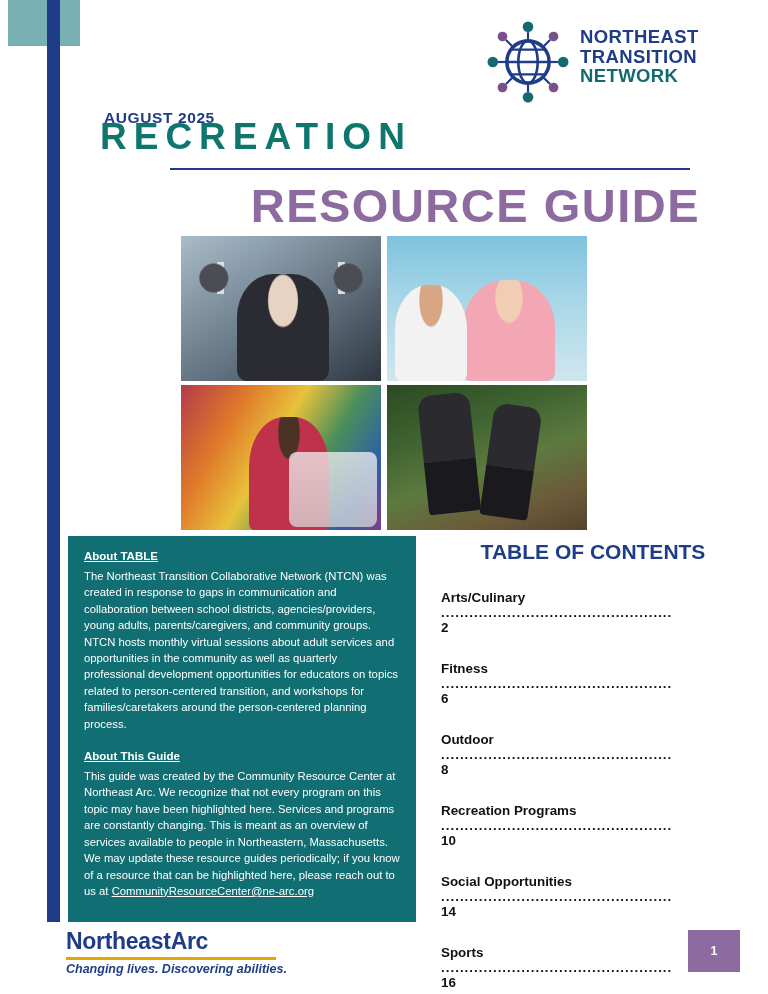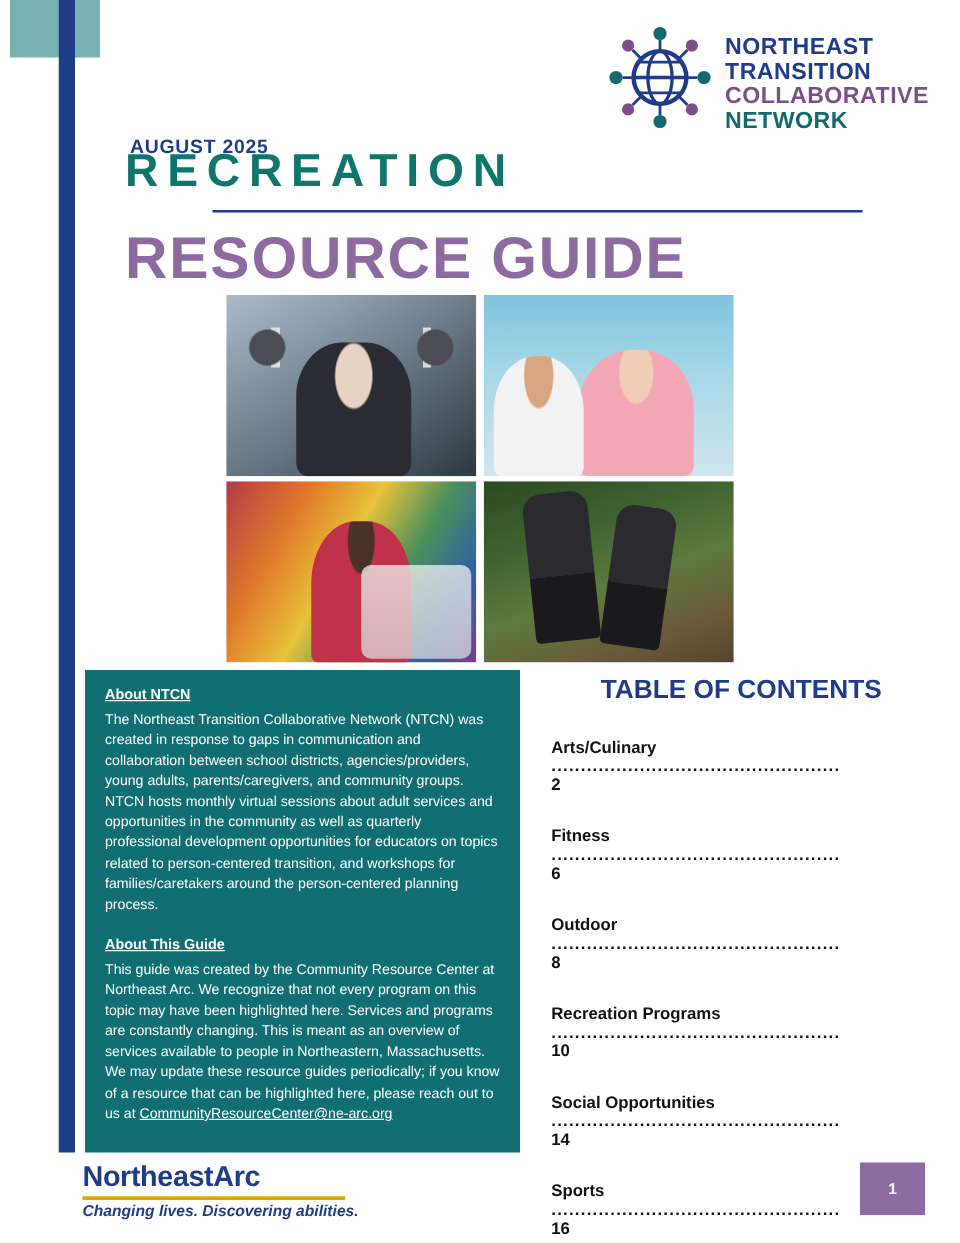--- a/index.html
+++ b/index.html
@@ -90,21 +90,21 @@
     top: 168px;
     width: 520px;
     height: 2px;
     background: #1f3c88;
   }
   .title-sub {
     position: absolute;
     left: 100px;
     top: 178px;
     width: 600px;
-    text-align: left;
+    text-align: right;
     font-size: 47px;
     font-weight: bold;
     color: #8d6a9f;
     letter-spacing: 1.5px;
   }
 
   
   .photos {
     position: absolute;
     left: 181px;
@@ -353,21 +353,20 @@
       <line x1="74" y1="50" x2="84" y2="50"></line>
       <line x1="25" y1="25" x2="33" y2="33"></line>
       <line x1="75" y1="25" x2="67" y2="33"></line>
       <line x1="25" y1="75" x2="33" y2="67"></line>
       <line x1="75" y1="75" x2="67" y2="67"></line>
     </g>
   </svg>
   <div class="logo-text">
     <div class="l1">NORTHEAST</div>
     <div class="l2">TRANSITION</div>
-    <div class="l3">COLLABORATIVE</div>
     <div class="l4">NETWORK</div>
   </div>
 </div>
 
 <div class="title-main">RECREATION</div>
 <div class="rule"></div>
 <div class="title-sub">RESOURCE GUIDE</div>
 
 <div class="photos">
   <div class="photo p1">
@@ -378,21 +377,21 @@
     </div>
   <div class="photo p3">
       <div class="ph-art"></div>
     </div>
   <div class="photo p4">
       <div class="ph-trail"></div>
     </div>
 </div>
 
 <div class="about-panel">
-  <div class="about-h">About NTCN</div>
+  <div class="about-h">About TABLE</div>
   <p class="about-p">The Northeast Transition Collaborative Network (NTCN) was created in response to gaps in communication and collaboration between school districts, agencies/providers, young adults, parents/caregivers, and community groups. NTCN hosts monthly virtual sessions about adult services and opportunities in the community as well as quarterly professional development opportunities for educators on topics related to person-centered transition, and workshops for families/caretakers around the person-centered planning process.</p>
   <div class="about-h second">About This Guide</div>
   <p class="about-p"><span>This guide was created by the Community Resource Center at Northeast Arc. We recognize that not every program on this topic may have been highlighted here. Services and programs are constantly changing. This is meant as an overview of services available to people in Northeastern, Massachusetts. We may update these resource guides periodically; if you know of a resource that can be highlighted here, please reach out to us at </span><a class="about-link" href="#">CommunityResourceCenter@ne-arc.org</a></p>
 </div>
 
 <div class="toc">
   <div class="toc-title">TABLE OF CONTENTS</div>
 
   <div class="toc-row">
     <span class="toc-label">Arts/Culinary</span>

